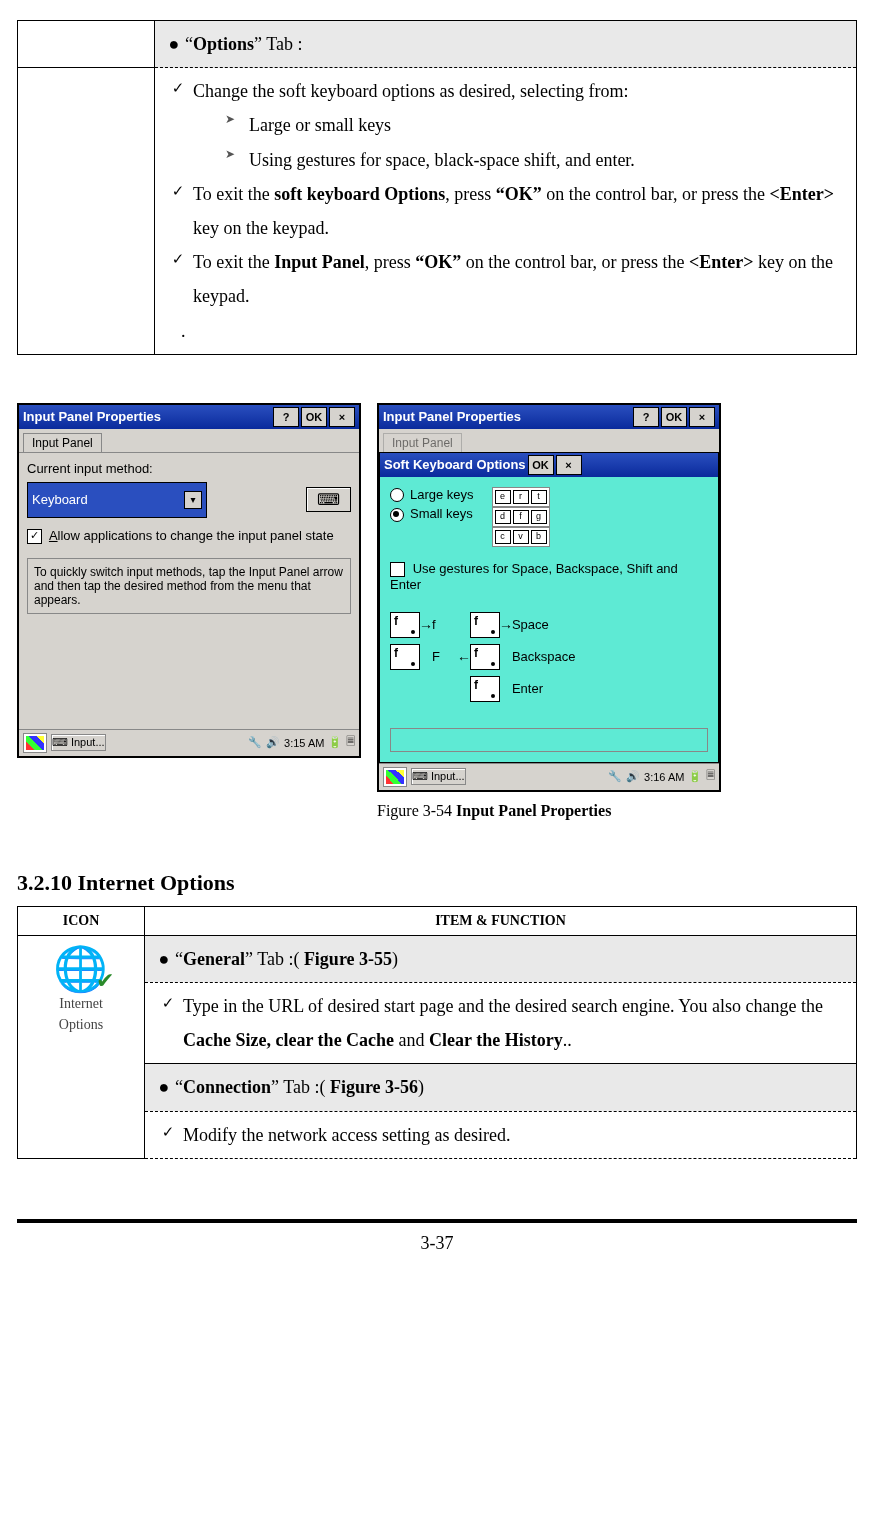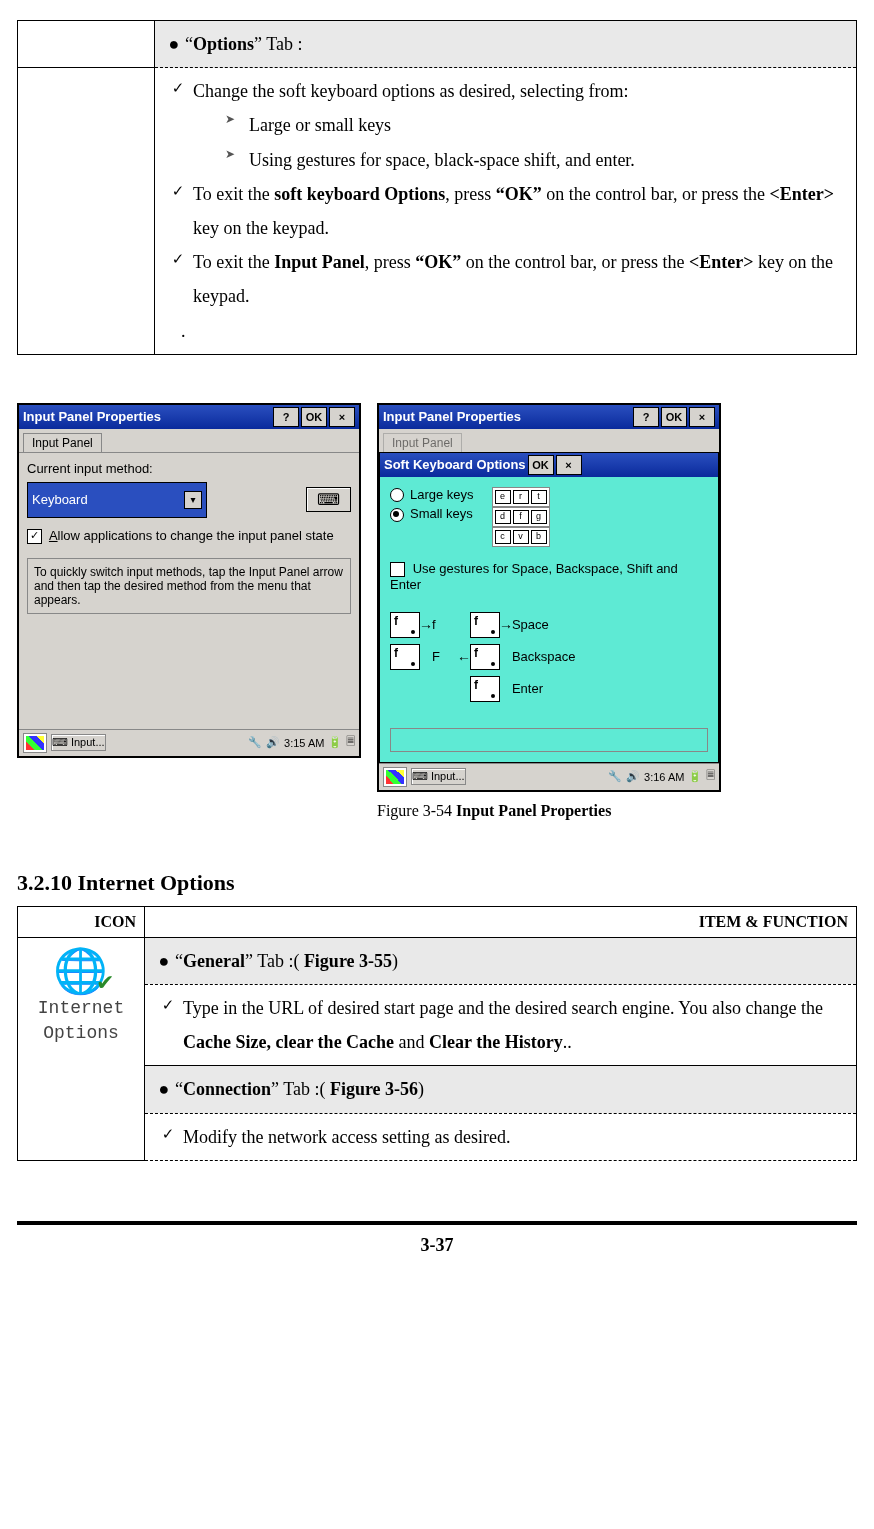--- a/index.html
+++ b/index.html
@@ -137,25 +137,25 @@
   }
   .gesture-row{ display:flex; align-items:center; gap:12px; margin:6px 0;}
   .gbox { width:28px; height:24px; border:1px solid #000; background:#fff; position:relative;}
   .gbox::before{content:"f"; position:absolute; left:3px; top:1px; font-size:12px; font-weight:bold;}
   .gbox .dot{ position:absolute; right:4px; bottom:3px; width:4px;height:4px;background:#000;border-radius:50%;}
   .arrow-r::after{content:"→"; position:absolute; right:-14px; top:3px; color:#000; font-size:14px;}
   .arrow-l::after{content:"←"; position:absolute; left:-14px; top:3px; color:#000; font-size:14px;}
 
   h2 { font-size: 22px; margin: 50px 0 10px 0; font-weight:bold;}
   .tablecap { font-size:16px; margin:20px 0 6px 0;}
-  th.hdr { text-align:right; font-family:"Times New Roman", serif; font-size:16px; padding:8px 10px;}
+  th.hdr { text-align:center; font-family:"Times New Roman", serif; font-size:14px; padding:8px 10px;}
   .iconcell { width: 110px; text-align:center; }
   .ie-icon { font-size:44px; color:#2a5fc8; line-height:1; }
-  .ie-sub { font-family: Liberation Mono, monospace; font-size:18px; color:#444; line-height:1.2; margin-top:4px;}
-  .footer { margin-top:60px; border-top:4px solid #000; text-align:center; padding-top:10px; font-weight:bold; font-size:18px;}
+  .ie-sub { font-family: Liberation Serif, serif; font-size:14px; color:#444; line-height:1.2; margin-top:4px;}
+  .footer { margin-top:60px; border-top:4px solid #000; text-align:center; padding-top:10px; font-weight:normal; font-size:18px;}
 </style>
 </head>
 <body>
 
 <div class="page">
 
   <table class="doc">
     <tbody>
         <tr>
       <td style="width:120px; border-bottom:1px solid #000;"></td>

